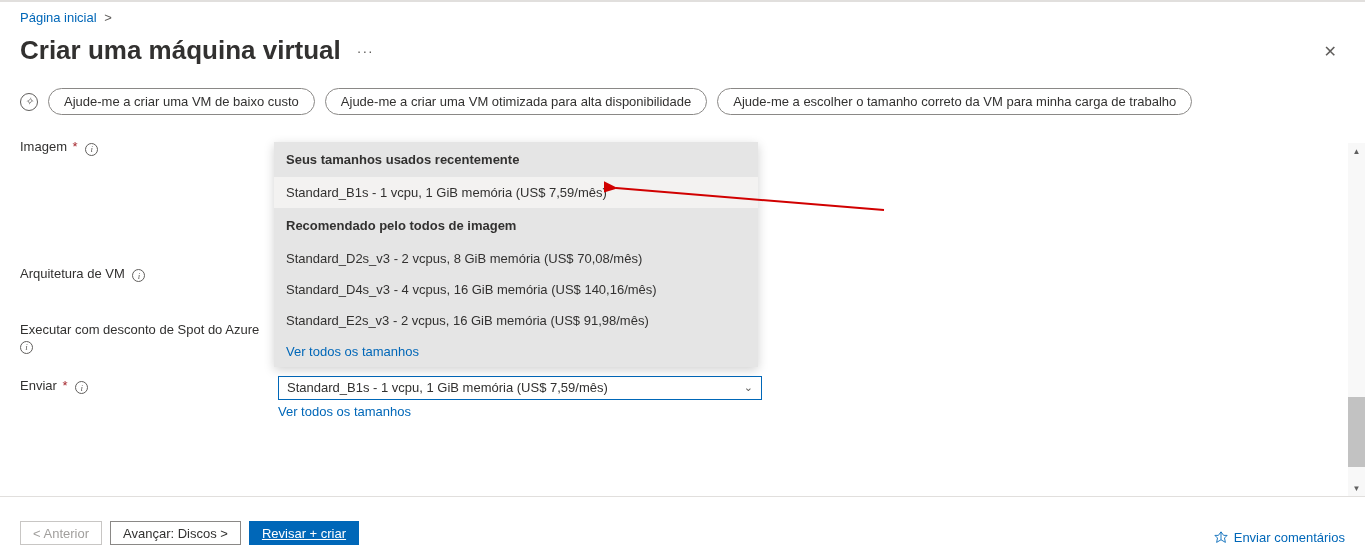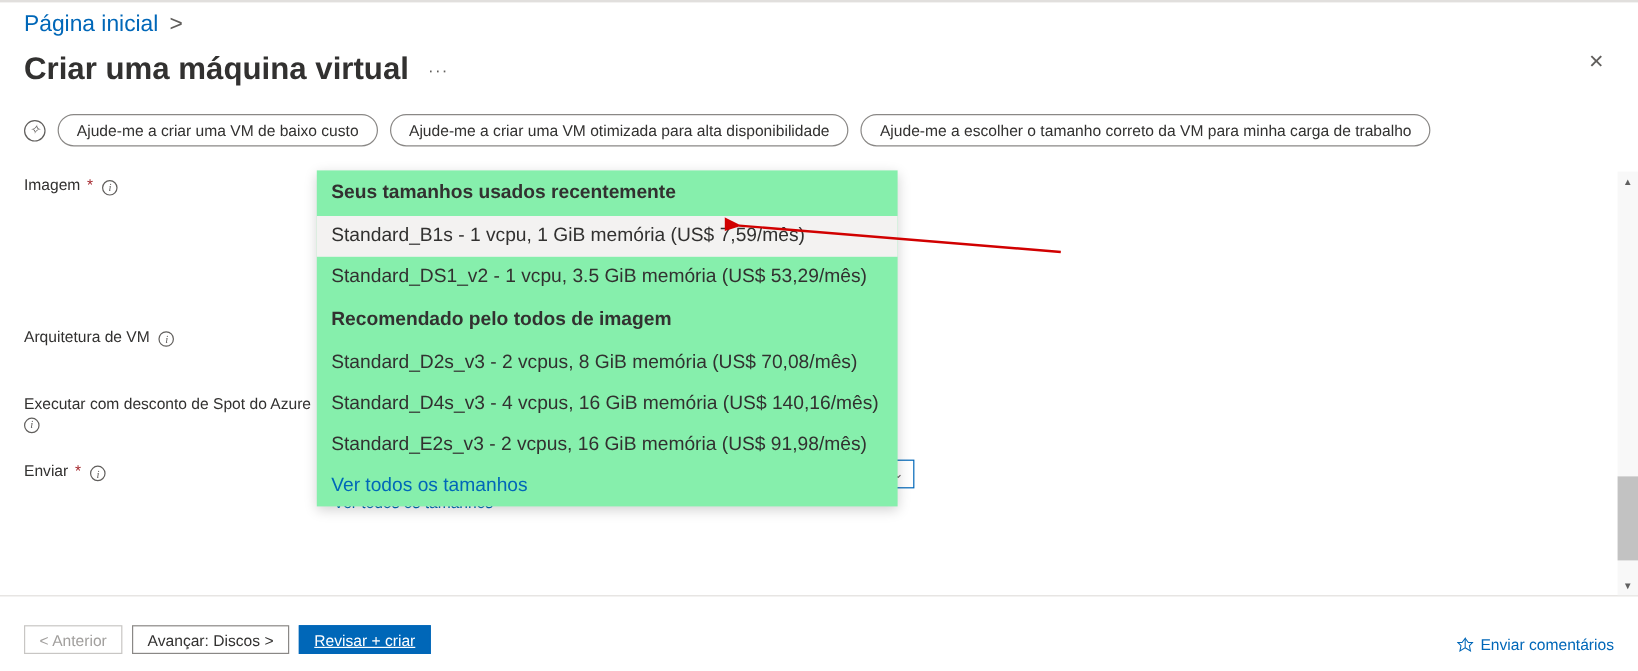--- a/index.html
+++ b/index.html
@@ -1,33 +1,33 @@
 <!DOCTYPE html>
 <html><head>
 <meta charset="utf-8">
 <style>
   * { box-sizing: border-box; }
   html, body { margin: 0; padding: 0; font-family: "Segoe UI", Arial, sans-serif; font-size: 13px; color: #323130; width: 1365px; height: 559px; overflow: hidden; background: #fff; }
   .top-border { height: 2px; background: #e1dfdd; }
   .content-area { position: relative; padding: 8px 20px 0 20px; height: 495px; border-bottom: 1px solid #e1dfdd; }
-  .breadcrumb { font-size: 19px; margin-bottom: 10px; }
+  .breadcrumb { font-size: 13px; margin-bottom: 10px; }
   .breadcrumb a { color: #0067b8; text-decoration: none; }
   .breadcrumb .sep { color: #605e5c; margin: 0 4px; }
   .title-row { display: flex; align-items: center; margin-bottom: 22px; }
   .title { font-size: 26px; font-weight: 600; color: #323130; }
   .title-more { margin-left: 16px; color: #605e5c; font-size: 14px; letter-spacing: 1px; }
   .close-x { position: absolute; right: 28px; top: 40px; font-size: 16px; color: #605e5c; cursor: pointer; font-weight: 300; }
   .help-row { display: flex; align-items: center; gap: 10px; margin-bottom: 22px; }
   .copilot-icon { width: 18px; height: 18px; border: 1.5px solid #605e5c; border-radius: 50%; display: inline-flex; align-items: center; justify-content: center; font-size: 11px; color: #605e5c; font-style: italic; }
   .pill { border: 1px solid #8a8886; border-radius: 14px; padding: 5px 15px; font-size: 13px; color: #323130; cursor: pointer; background: #fff; }
   .form-row { display: flex; align-items: flex-start; margin-bottom: 22px; position: relative; }
   .form-label-col { width: 258px; flex-shrink: 0; padding-top: 2px; font-size: 13px; color: #323130; }
   .req { color: #a4262c; margin-left: 2px; }
   .info-icon { display: inline-flex; width: 13px; height: 13px; border: 1px solid #605e5c; border-radius: 50%; font-size: 9px; align-items: center; justify-content: center; color: #605e5c; margin-left: 4px; font-style: italic; font-family: Georgia, serif; vertical-align: -1px; }
-  .dropdown-box { position: absolute; left: 264px; top: 140px; width: 484px; background: #86efac; box-shadow: 0 3px 10px rgba(0,0,0,0.18); z-index: 50; font-size: 16px; }
+  .dropdown-box { position: absolute; left: 274px; top: 140px; width: 484px; background: #e5e5e5; box-shadow: 0 3px 10px rgba(0,0,0,0.18); z-index: 50; font-size: 13px; }
   .dd-header { font-weight: 600; padding: 10px 12px; }
   .dd-item { padding: 8px 12px; cursor: pointer; }
   .dd-item.hovered { background: #f3f2f1; }
   .dd-link { padding: 8px 12px; color: #0067b8; cursor: pointer; }
   .select-box { width: 484px; border: 1px solid #0067b8; height: 24px; display: flex; align-items: center; justify-content: space-between; padding: 0 8px; font-size: 13px; color: #323130; cursor: pointer; background: #fff; }
   .chev { font-size: 11px; color: #605e5c; }
   .link-below { color: #0067b8; font-size: 13px; margin-top: 4px; cursor: pointer; }
   .checkbox { width: 18px; height: 18px; border: 1px solid #605e5c; background: #f3f2f1; display: inline-block; }
   .footer { display: flex; align-items: flex-end; justify-content: space-between; padding: 12px 20px; height: 60px; }
   .footer-left { display: flex; gap: 8px; }
@@ -104,21 +104,20 @@
         <span class="chev">⌄</span>
       </div>
       <div class="link-below">Ver todos os tamanhos</div>
     </div>
   </div>
 
 
   <div class="dropdown-box">
     <div class="dd-header">Seus tamanhos usados recentemente</div>
     <div class="dd-item hovered">Standard_B1s - 1 vcpu, 1 GiB memória (US$ 7,59/mês)</div>
-    <div class="dd-item">Standard_DS1_v2 - 1 vcpu, 3.5 GiB memória (US$ 53,29/mês)</div>
     <div class="dd-header">Recomendado pelo todos de imagem</div>
     <div class="dd-item">Standard_D2s_v3 - 2 vcpus, 8 GiB memória (US$ 70,08/mês)</div>
     <div class="dd-item">Standard_D4s_v3 - 4 vcpus, 16 GiB memória (US$ 140,16/mês)</div>
     <div class="dd-item">Standard_E2s_v3 - 2 vcpus, 16 GiB memória (US$ 91,98/mês)</div>
     <div class="dd-link">Ver todos os tamanhos</div>
   </div>
 
   <svg class="arrow-svg" width="290" height="40">
     <defs>
       <marker id="arrowhead" markerWidth="10" markerHeight="8" refX="1" refY="4" orient="auto">

